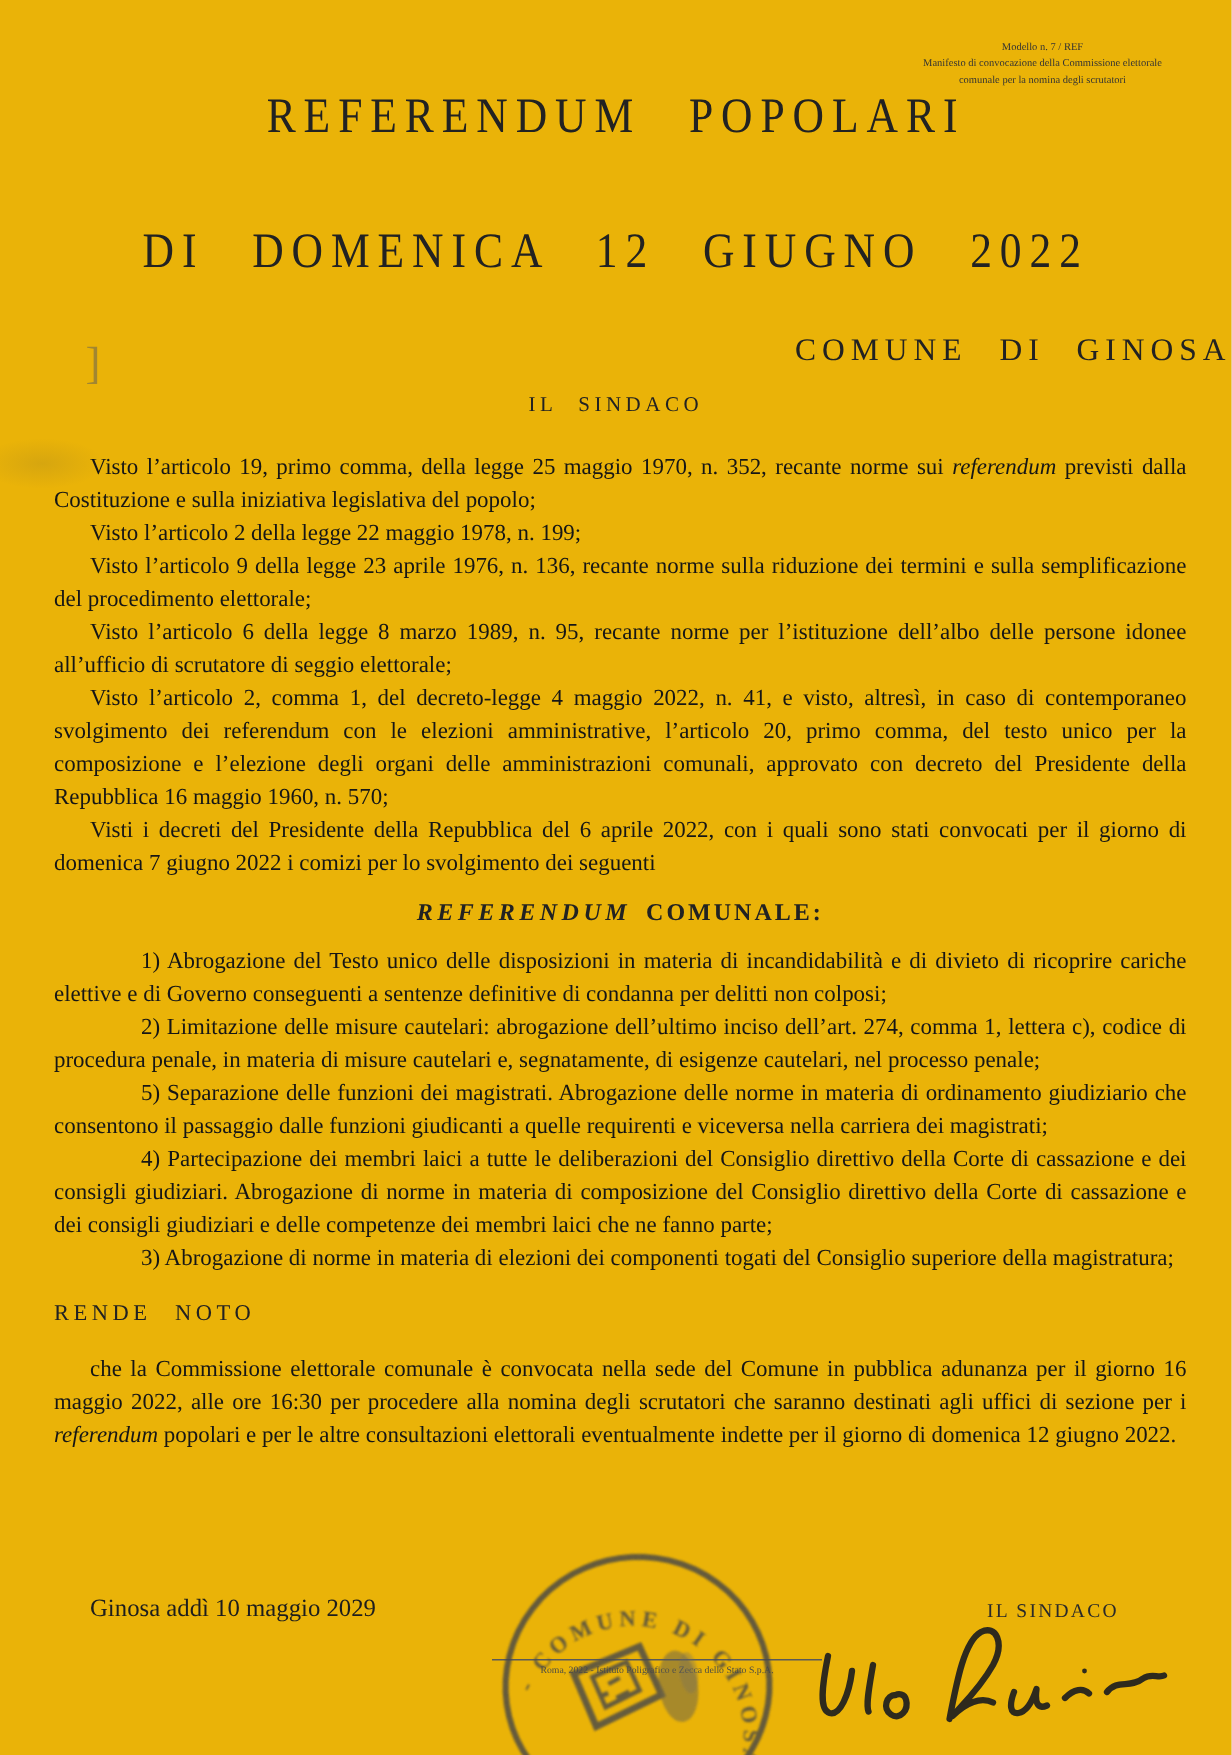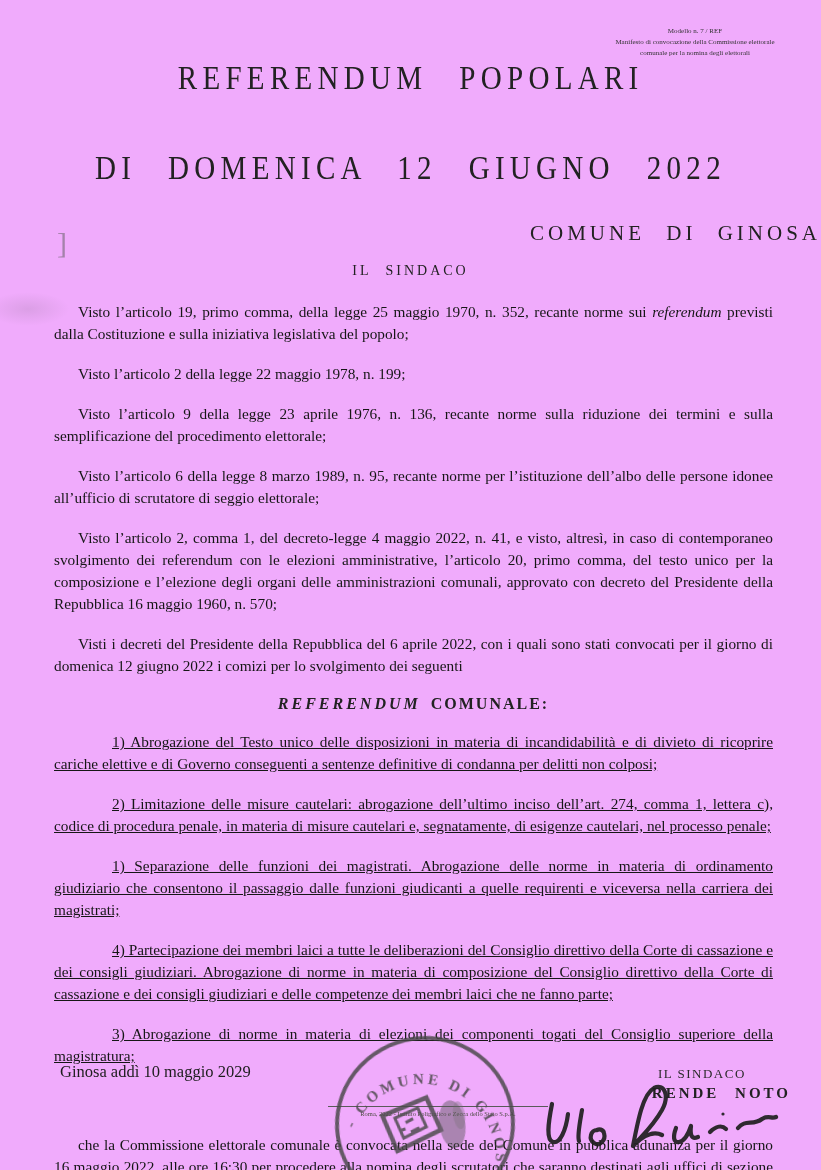--- a/index.html
+++ b/index.html
@@ -1,20 +1,20 @@
 <!DOCTYPE html>
 <html lang="it"><head>
 <meta charset="utf-8">
 <style>
   html,body{margin:0;padding:0;background:#e8e8e8;}
   .page{
     position:relative;
     width:821px;height:1170px;
     margin:0 auto;
-    background:#f0abfc;
+    background:#eab308;
     overflow:hidden;
     font-family:"Liberation Serif", serif;
     color:#1b1b1b;
   }
   
   .corner-note{
     position:absolute;top:26px;right:26px;width:200px;
     font-size:7px;line-height:1.55;text-align:center;color:#333;
   }
   .corner-note .cn1{display:block;}
@@ -32,35 +32,35 @@
     font-size:39px;font-weight:500;letter-spacing:2.5px;word-spacing:14px;color:#222;
   }
   .municipality{
     margin-top:30px;text-align:right;font-size:21px;letter-spacing:4px;word-spacing:12px;color:#222;
   }
   .issuer{
     margin-top:17px;text-align:center;font-size:14px;letter-spacing:3px;word-spacing:8px;color:#222;
   }
   
   .body-text{margin:22px 30px 0 36px;}
-  .body-text p{margin:18px;}
+  .body-text p{margin:0;}
   .para,.item,.closing-para{
     font-size:15.3px;line-height:22px;text-align:justify;color:#161616;
   }
   .para{text-indent:24px;}
-  .item{text-indent:58px;text-decoration:underline;}
+  .item{text-indent:58px;}
   .closing-para{text-indent:24px;}
   .it{font-style:italic;}
   .ref-heading{
     margin:13px 0 12px;text-align:center;font-size:16px;font-weight:bold;color:#222;
   }
   .ref-heading .ital{font-style:italic;letter-spacing:3px;}
   .ref-heading .rom{letter-spacing:2px;word-spacing:4px;}
   .rende-noto{
-    margin:18px 0 32px;text-align:right;font-size:15px;font-weight:bold;
+    margin:18px 0 17px;text-align:left;font-size:15px;font-weight:normal;
     letter-spacing:3px;word-spacing:9px;color:#222;
   }
   
   .date-line{position:absolute;left:60px;top:1062px;font-size:16.5px;color:#1d1d1d;}
   .signer-label{position:absolute;left:658px;top:1066px;font-size:13px;letter-spacing:1.5px;color:#2a2a2a;}
   .imprint{
     position:absolute;left:328px;top:1106px;width:220px;
     border-top:1px solid #5a5a5a;padding-top:3px;
     font-size:6.5px;text-align:center;color:#4d4d44;z-index:1;
     font-family:"Liberation Serif", serif;
@@ -77,50 +77,50 @@
   }
 </style>
 </head>
 <body>
 
 <div class="page">
 
   <div class="corner-note">
     <span class="cn1">Modello n. 7 / REF</span>
     <span>Manifesto di convocazione della Commissione elettorale</span><br>
-    <span>comunale per la nomina degli elettorali</span>
+    <span>comunale per la nomina degli scrutatori</span>
   </div>
 
   <div class="title-block">
     <span class="title-line"><span>REFERENDUM POPOLARI</span></span>
     <span class="title-line"><span>DI DOMENICA 12 GIUGNO 2022</span></span>
   </div>
 
 
   <div class="municipality">COMUNE DI GINOSA</div>
   <div class="issuer">IL SINDACO</div>
 
   <div class="body-text">
     <div>
         <p class="para"><span>Visto l’articolo 19, primo comma, della legge 25 maggio 1970, n. 352, recante norme sui </span><span class="it">referendum</span><span> previsti dalla Costituzione e sulla iniziativa legislativa del popolo;</span></p>
         <p class="para"><span>Visto l’articolo 2 della legge 22 maggio 1978, n. 199;</span></p>
         <p class="para"><span>Visto l’articolo 9 della legge 23 aprile 1976, n. 136, recante norme sulla riduzione dei termini e sulla semplificazione del procedimento elettorale;</span></p>
         <p class="para"><span>Visto l’articolo 6 della legge 8 marzo 1989, n. 95, recante norme per l’istituzione dell’albo delle persone idonee all’ufficio di scrutatore di seggio elettorale;</span></p>
         <p class="para"><span>Visto l’articolo 2, comma 1, del decreto-legge 4 maggio 2022, n. 41, e visto, altresì, in caso di contemporaneo svolgimento dei referendum con le elezioni amministrative, l’articolo 20, primo comma, del testo unico per la composizione e l’elezione degli organi delle amministrazioni comunali, approvato con decreto del Presidente della Repubblica 16 maggio 1960, n. 570;</span></p>
-        <p class="para"><span>Visti i decreti del Presidente della Repubblica del 6 aprile 2022, con i quali sono stati convocati per il giorno di domenica 12 giugno 2022 i comizi per lo svolgimento dei seguenti</span></p>
+        <p class="para"><span>Visti i decreti del Presidente della Repubblica del 6 aprile 2022, con i quali sono stati convocati per il giorno di domenica 7 giugno 2022 i comizi per lo svolgimento dei seguenti</span></p>
       </div>
 
     <div class="ref-heading">
       <span class="ital">REFERENDUM</span><span class="rom"> COMUNALE:</span>
     </div>
 
     <div>
         <p class="item"><span>1) Abrogazione del Testo unico delle disposizioni in materia di incandidabilità e di divieto di ricoprire cariche elettive e di Governo conseguenti a sentenze definitive di condanna per delitti non colposi;</span></p>
         <p class="item"><span>2) Limitazione delle misure cautelari: abrogazione dell’ultimo inciso dell’art. 274, comma 1, lettera c), codice di procedura penale, in materia di misure cautelari e, segnatamente, di esigenze cautelari, nel processo penale;</span></p>
-        <p class="item"><span>1) Separazione delle funzioni dei magistrati. Abrogazione delle norme in materia di ordinamento giudiziario che consentono il passaggio dalle funzioni giudicanti a quelle requirenti e viceversa nella carriera dei magistrati;</span></p>
+        <p class="item"><span>5) Separazione delle funzioni dei magistrati. Abrogazione delle norme in materia di ordinamento giudiziario che consentono il passaggio dalle funzioni giudicanti a quelle requirenti e viceversa nella carriera dei magistrati;</span></p>
         <p class="item"><span>4) Partecipazione dei membri laici a tutte le deliberazioni del Consiglio direttivo della Corte di cassazione e dei consigli giudiziari. Abrogazione di norme in materia di composizione del Consiglio direttivo della Corte di cassazione e dei consigli giudiziari e delle competenze dei membri laici che ne fanno parte;</span></p>
         <p class="item"><span>3) Abrogazione di norme in materia di elezioni dei componenti togati del Consiglio superiore della magistratura;</span></p>
       </div>
 
     <div class="rende-noto">RENDE NOTO</div>
 
     <div>
         <p class="closing-para"><span>che la Commissione elettorale comunale è convocata nella sede del Comune in pubblica adunanza per il giorno 16 maggio 2022, alle ore 16:30 per procedere alla nomina degli scrutatori che saranno destinati agli uffici di sezione per i </span><span class="it">referendum</span><span> popolari e per le altre consultazioni elettorali eventualmente indette per il giorno di domenica 12 giugno 2022.</span></p>
       </div>
   </div>

